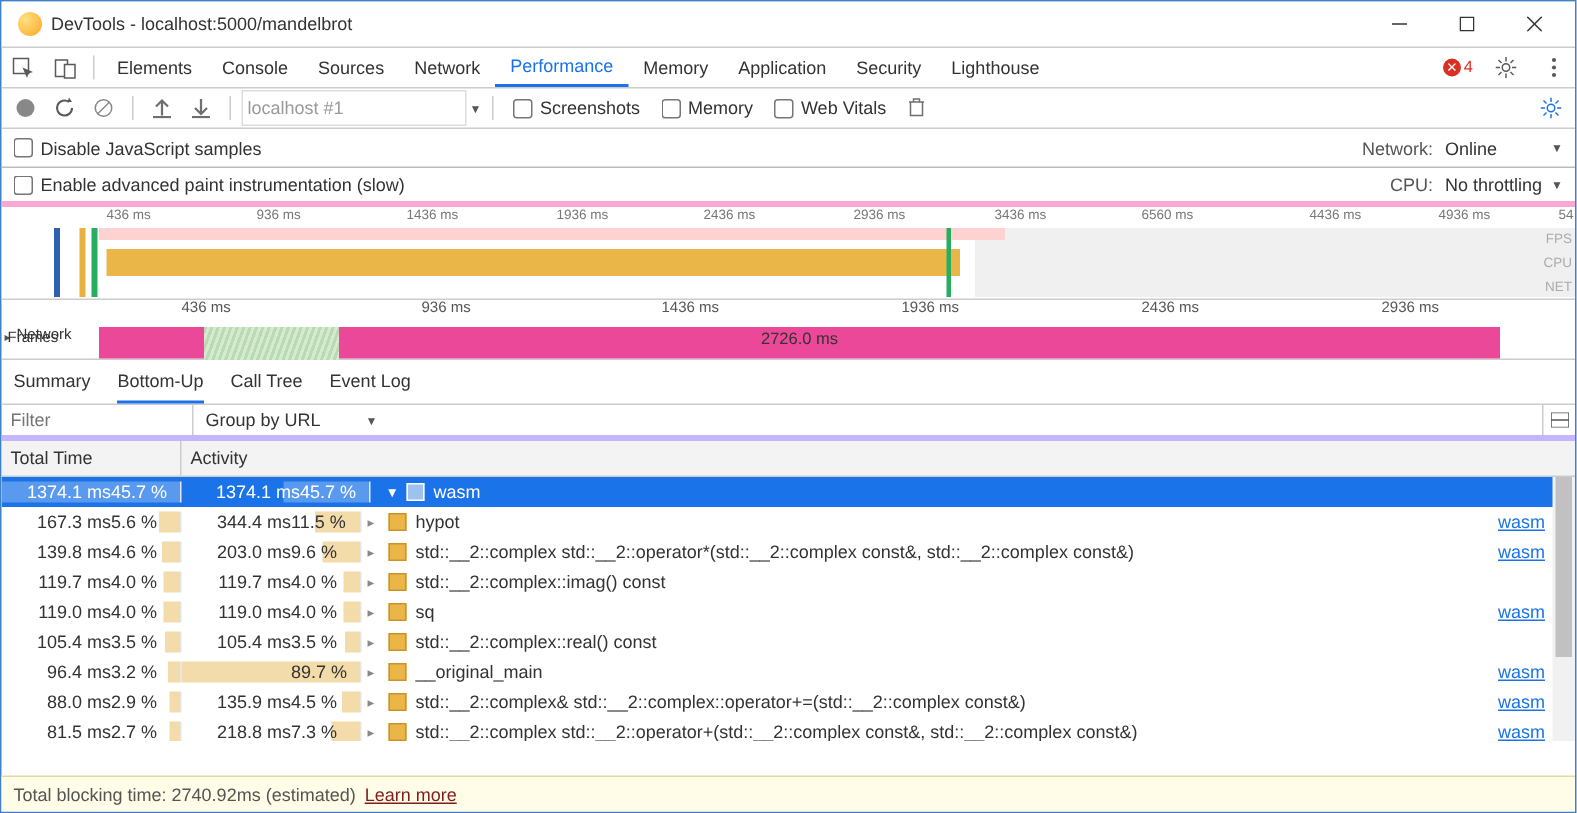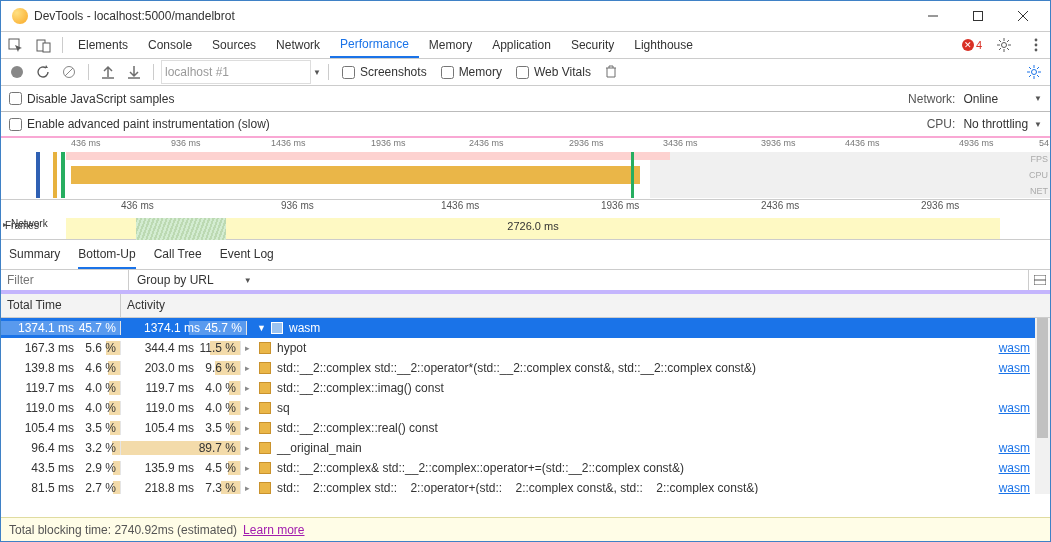--- a/index.html
+++ b/index.html
@@ -34,52 +34,52 @@
   .rulerA span{position:absolute;top:0}
   .sideTag{position:absolute;right:2px;font-size:9px;color:#ababab}
   .cpubar{position:absolute;left:70px;right:410px;top:28px;height:18px;background:#eab648}
   .pinkline{position:absolute;left:65px;right:380px;top:14px;height:8px;background:#fdd2d0}
   .greyblock{position:absolute;right:0;top:14px;width:400px;height:46px;background:#f0f0f0}
   .minimap{height:40px;border-bottom:1px solid #ccc;position:relative}
   .rulerB{height:16px;position:relative;font-size:10px;color:#555}
   .rulerB span{position:absolute}
   .frames{position:absolute;left:0;right:0;bottom:0;top:18px}
   .flabel{position:absolute;left:4px;top:2px;font-size:10px;color:#333}
-  .greenbar{position:absolute;left:65px;right:50px;top:0;bottom:0;background:#fef9c3}
+  .greenbar{position:absolute;left:65px;right:50px;top:0;bottom:0;background:#ec4899}
   .centertime{position:absolute;left:50%;top:2px;transform:translateX(-50%);font-size:11px;color:#333}
   .skew{position:absolute;left:70px;top:0;width:90px;height:22px;background:repeating-linear-gradient(110deg,#bcd9b2 0 2px,#d3ecd1 2px 4px)}
   .drilltabs{height:30px;border-bottom:1px solid #ccc;display:flex;align-items:flex-start;padding:0 8px;gap:18px;font-size:12px}
   .dt{height:29px;display:flex;align-items:center;border-bottom:2px solid transparent;cursor:default}
   .dt.active{border-bottom-color:#1a73e8}
   .filterrow{height:24px;border-bottom:4px solid #c4b5fd;display:flex;font-size:12px}
   .filterrow .fb{padding:3px 6px;color:#999;border-right:1px solid #ccc}
   .filterrow .grp{padding:3px 8px;color:#333;display:flex;align-items:center;gap:30px}
   .filterrow .rt{margin-left:auto;width:22px;border-left:1px solid #ccc;display:flex;align-items:center;justify-content:center;color:#555}
   .headrow{height:24px;background:#f3f3f3;border-bottom:1px solid #ccc;display:flex;font-size:12px}
   .colST{width:120px;border-right:1px solid #ccc;padding:4px 6px}
   .colTT{width:120px;border-right:1px solid #ccc;padding:4px 6px}
   .colAct{flex:1;padding:4px 6px}
   .tbody{height:176px;overflow:hidden;position:relative}
   .row{height:20px;display:flex;align-items:center;font-size:12px}
   .row.sel{background:#1a73e8;color:#fff}
   .cellST,.cellTT{width:120px;border-right:1px solid #e5e5e5;display:flex;justify-content:flex-end;align-items:center;padding:0 4px;position:relative}
   .ms{text-align:right;width:62px}
-  .pc{width:42px;text-align:right;position:relative;z-index:1}
+  .pc{width:42px;position:relative;z-index:1}
   .bar{position:absolute;right:0;top:0;bottom:0;background:#f3dbaa}
   .row.sel .bar{background:rgba(255,255,255,.28)}
   .cellAct{flex:1;display:flex;align-items:center;gap:6px;padding:0 4px;overflow:hidden;white-space:nowrap}
   .expand{width:8px;color:#888;font-size:9px}
   .row.sel .expand{color:#fff}
   .sq{width:12px;height:12px;background:#eab648;border:1px solid #c9922d;flex-shrink:0}
   .row.sel .sq{background:#9cc3f0;border-color:#fff}
   .link{margin-left:auto;color:#1a73e8;text-decoration:underline;padding-right:16px}
   .scrollb{position:absolute;right:0;top:0;width:15px;height:100%;background:#f1f1f1}
   .scrollb .th{position:absolute;left:2px;right:2px;top:0;height:120px;background:#c1c1c1}
   .status{position:absolute;left:1px;right:1px;bottom:1px;height:24px;background:#fffde7;border-top:1px solid #e0dca0;display:flex;align-items:center;padding:0 8px;font-size:12px;color:#555}
-  .status a{color:#a21caf;text-decoration:underline;margin-left:6px}
+  .status a{color:#7f1d1d;text-decoration:underline;margin-left:6px}
   svg{display:block}
   .net-tri{position:absolute;left:2px;top:20px;font-size:8px;color:#555}
   .net-lb{position:absolute;left:10px;top:18px;font-size:10px;color:#333}
 </style>
 </head>
 <body>
 
 <div class="titlebar">
   <div class="tb-icon"></div>
   <div class="tb-title">DevTools - localhost:5000/mandelbrot</div>
@@ -232,21 +232,21 @@
     </label>
   <div class="setcol">
      <span class="lbl">Network:</span>
      <span class="sel">
         <span>Online</span>
         <span style="width:24px"></span>
         <span class="tri">▼</span>
       </span>
   </div>
 </div>
-<div class="optrow" style="border-bottom:2px solid #f9a8d4">
+<div class="optrow" style="border-bottom:4px solid #f9a8d4">
   <label class="ck">
       <input type="checkbox" style="">
       <span>Enable advanced paint instrumentation (slow)</span>
     </label>
   <div class="setcol">
      <span class="lbl">CPU:</span>
      <span class="sel">
         <span>No throttling</span>
         <span class="tri">▼</span>
       </span>
@@ -255,22 +255,22 @@
 
 <div class="overview">
   <div class="rulerA" id="rulerA">
       <span style="left: 70px;">436 ms</span>
       <span style="left: 170px;">936 ms</span>
       <span style="left: 270px;">1436 ms</span>
       <span style="left: 370px;">1936 ms</span>
       <span style="left: 468px;">2436 ms</span>
       <span style="left: 568px;">2936 ms</span>
       <span style="left: 662px;">3436 ms</span>
-      <span style="left: 760px;">3936 ms</span>
-      <span style="left: 844px; text-align: center;">4436 ms</span>
+      <span style="left: 760px;">6560 ms</span>
+      <span style="left: 872px; text-align: center;">4436 ms</span>
       <span style="left: 958px;">4936 ms</span>
       <span style="left: 1038px;">54</span>
     </div>
   <div class="greyblock"></div>
   <div class="pinkline"></div>
   <div class="cpubar"></div>
   <div style="position:absolute;left:35px;top:14px;width:4px;height:46px;background:#2f60b3"></div>
   <div style="position:absolute;left:52px;top:14px;width:4px;height:46px;background:#e7b23e"></div>
   <div style="position:absolute;left:60px;top:14px;width:4px;height:46px;background:#27ae60"></div>
   <div style="position:absolute;left:630px;top:14px;width:3px;height:46px;background:#27ae60"></div>
@@ -445,21 +445,21 @@
       <div class="cellAct">
         <span class="expand">▸</span>
         <span class="sq"></span>
         <span>__original_main</span>
         <a class="link">wasm</a>
       </div>
     </div>
     <div class="row">
       <div class="cellST">
         <div class="bar" style="width:6%"></div>
-        <span class="ms">43.5 ms</span>
+        <span class="ms">88.0 ms</span>
         <span class="pc">2.9 %</span>
       </div>
       <div class="cellTT">
         <div class="bar" style="width:10%"></div>
         <span class="ms">135.9 ms</span>
         <span class="pc">4.5 %</span>
       </div>
       <div class="cellAct">
         <span class="expand">▸</span>
         <span class="sq"></span>

